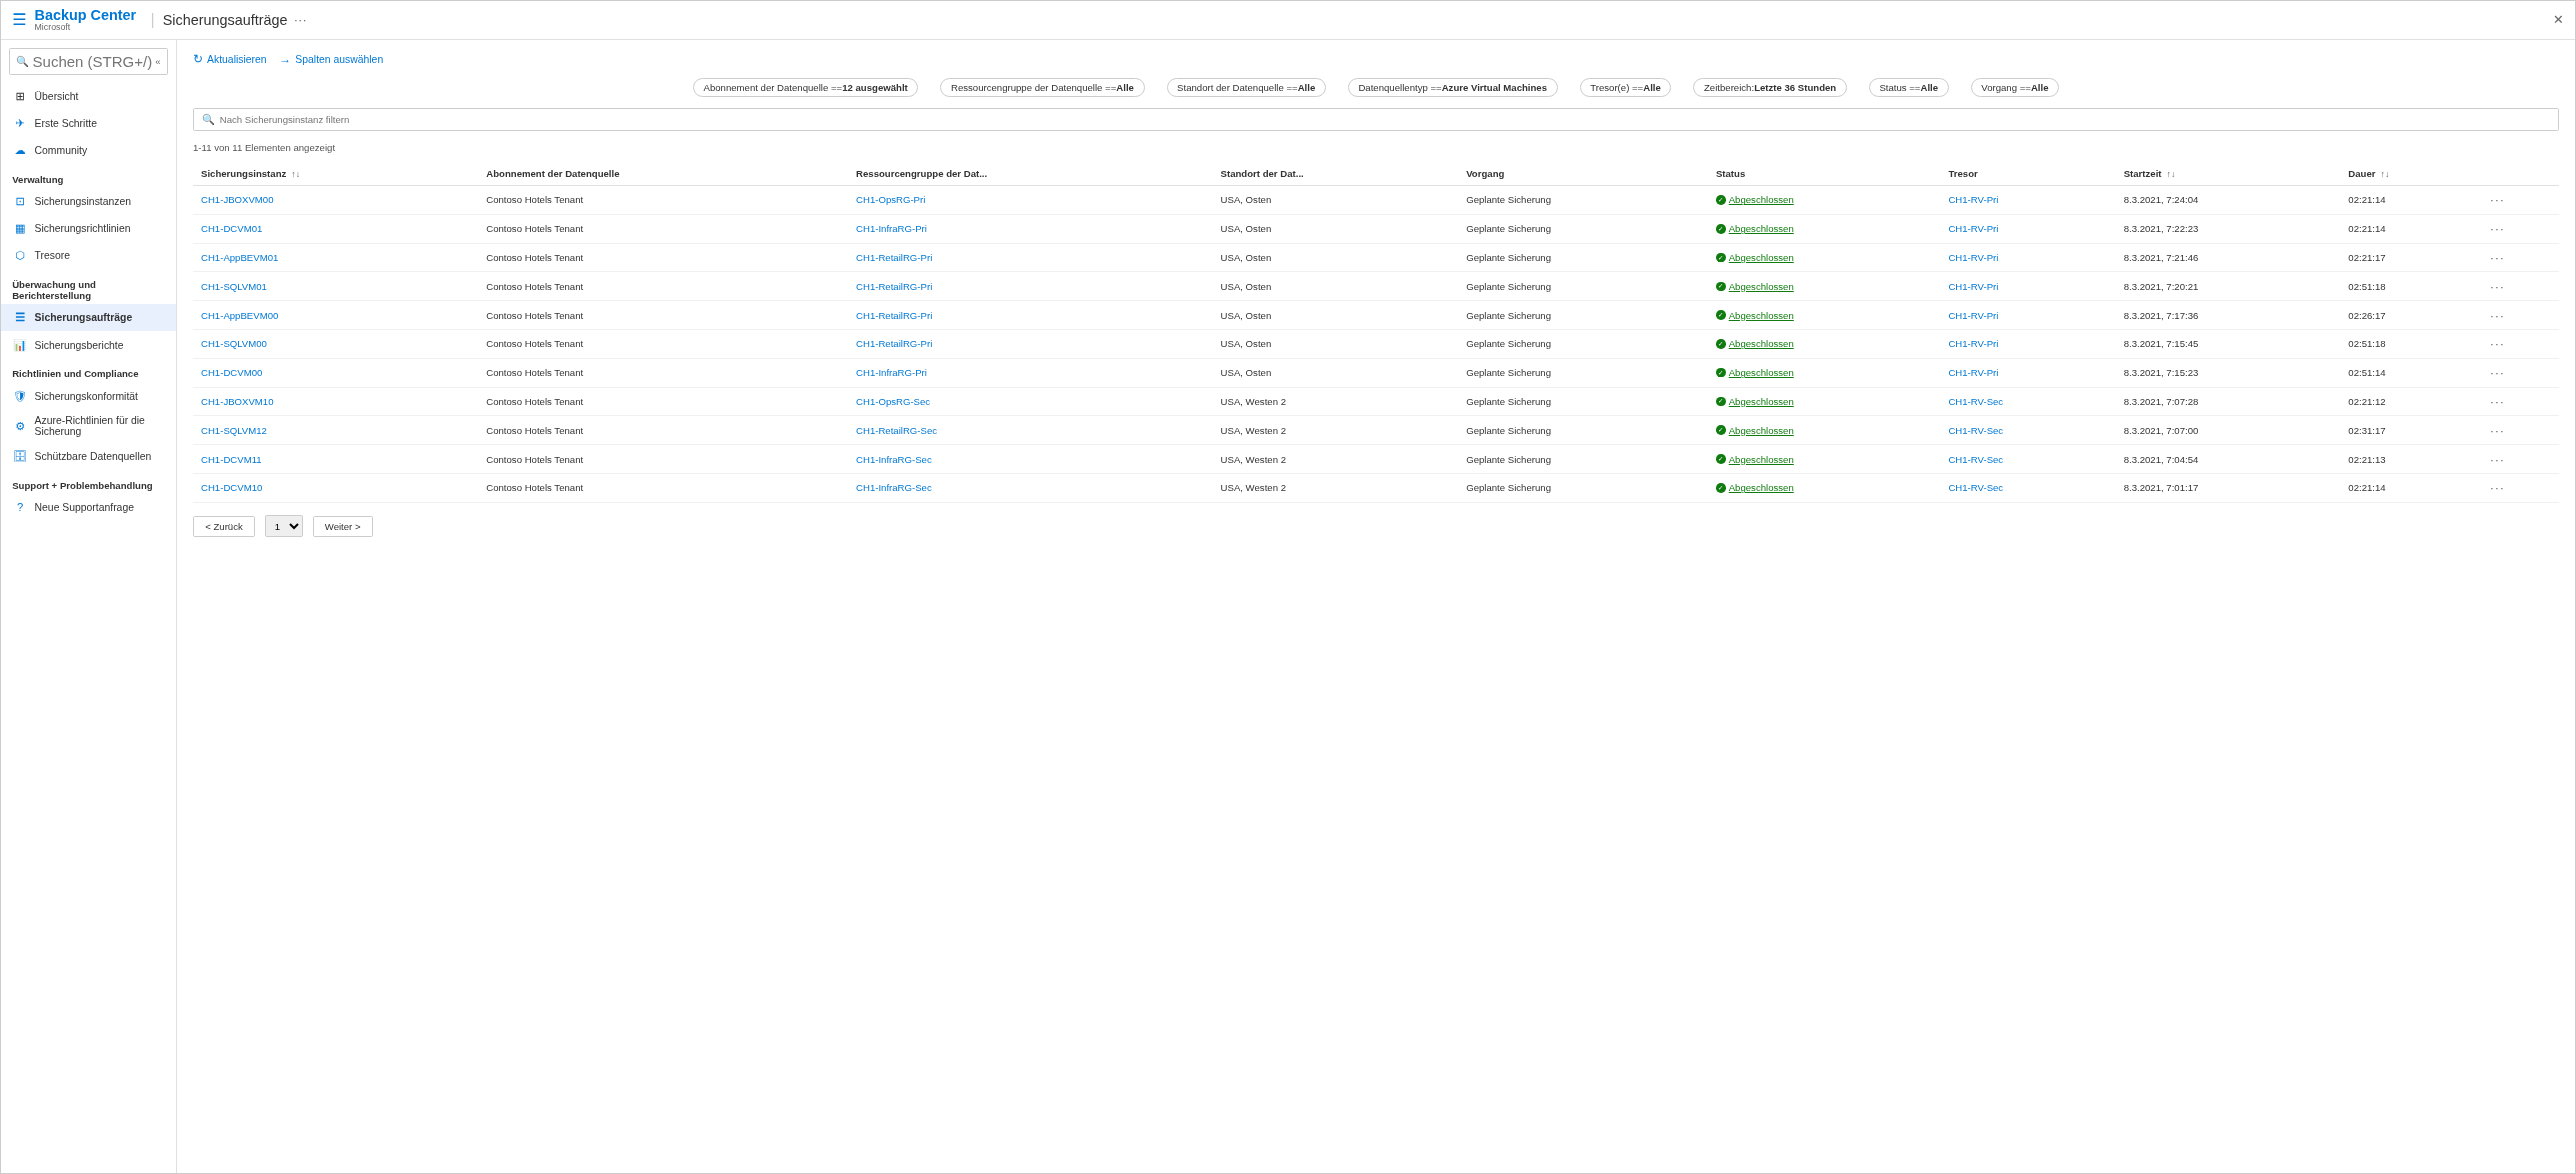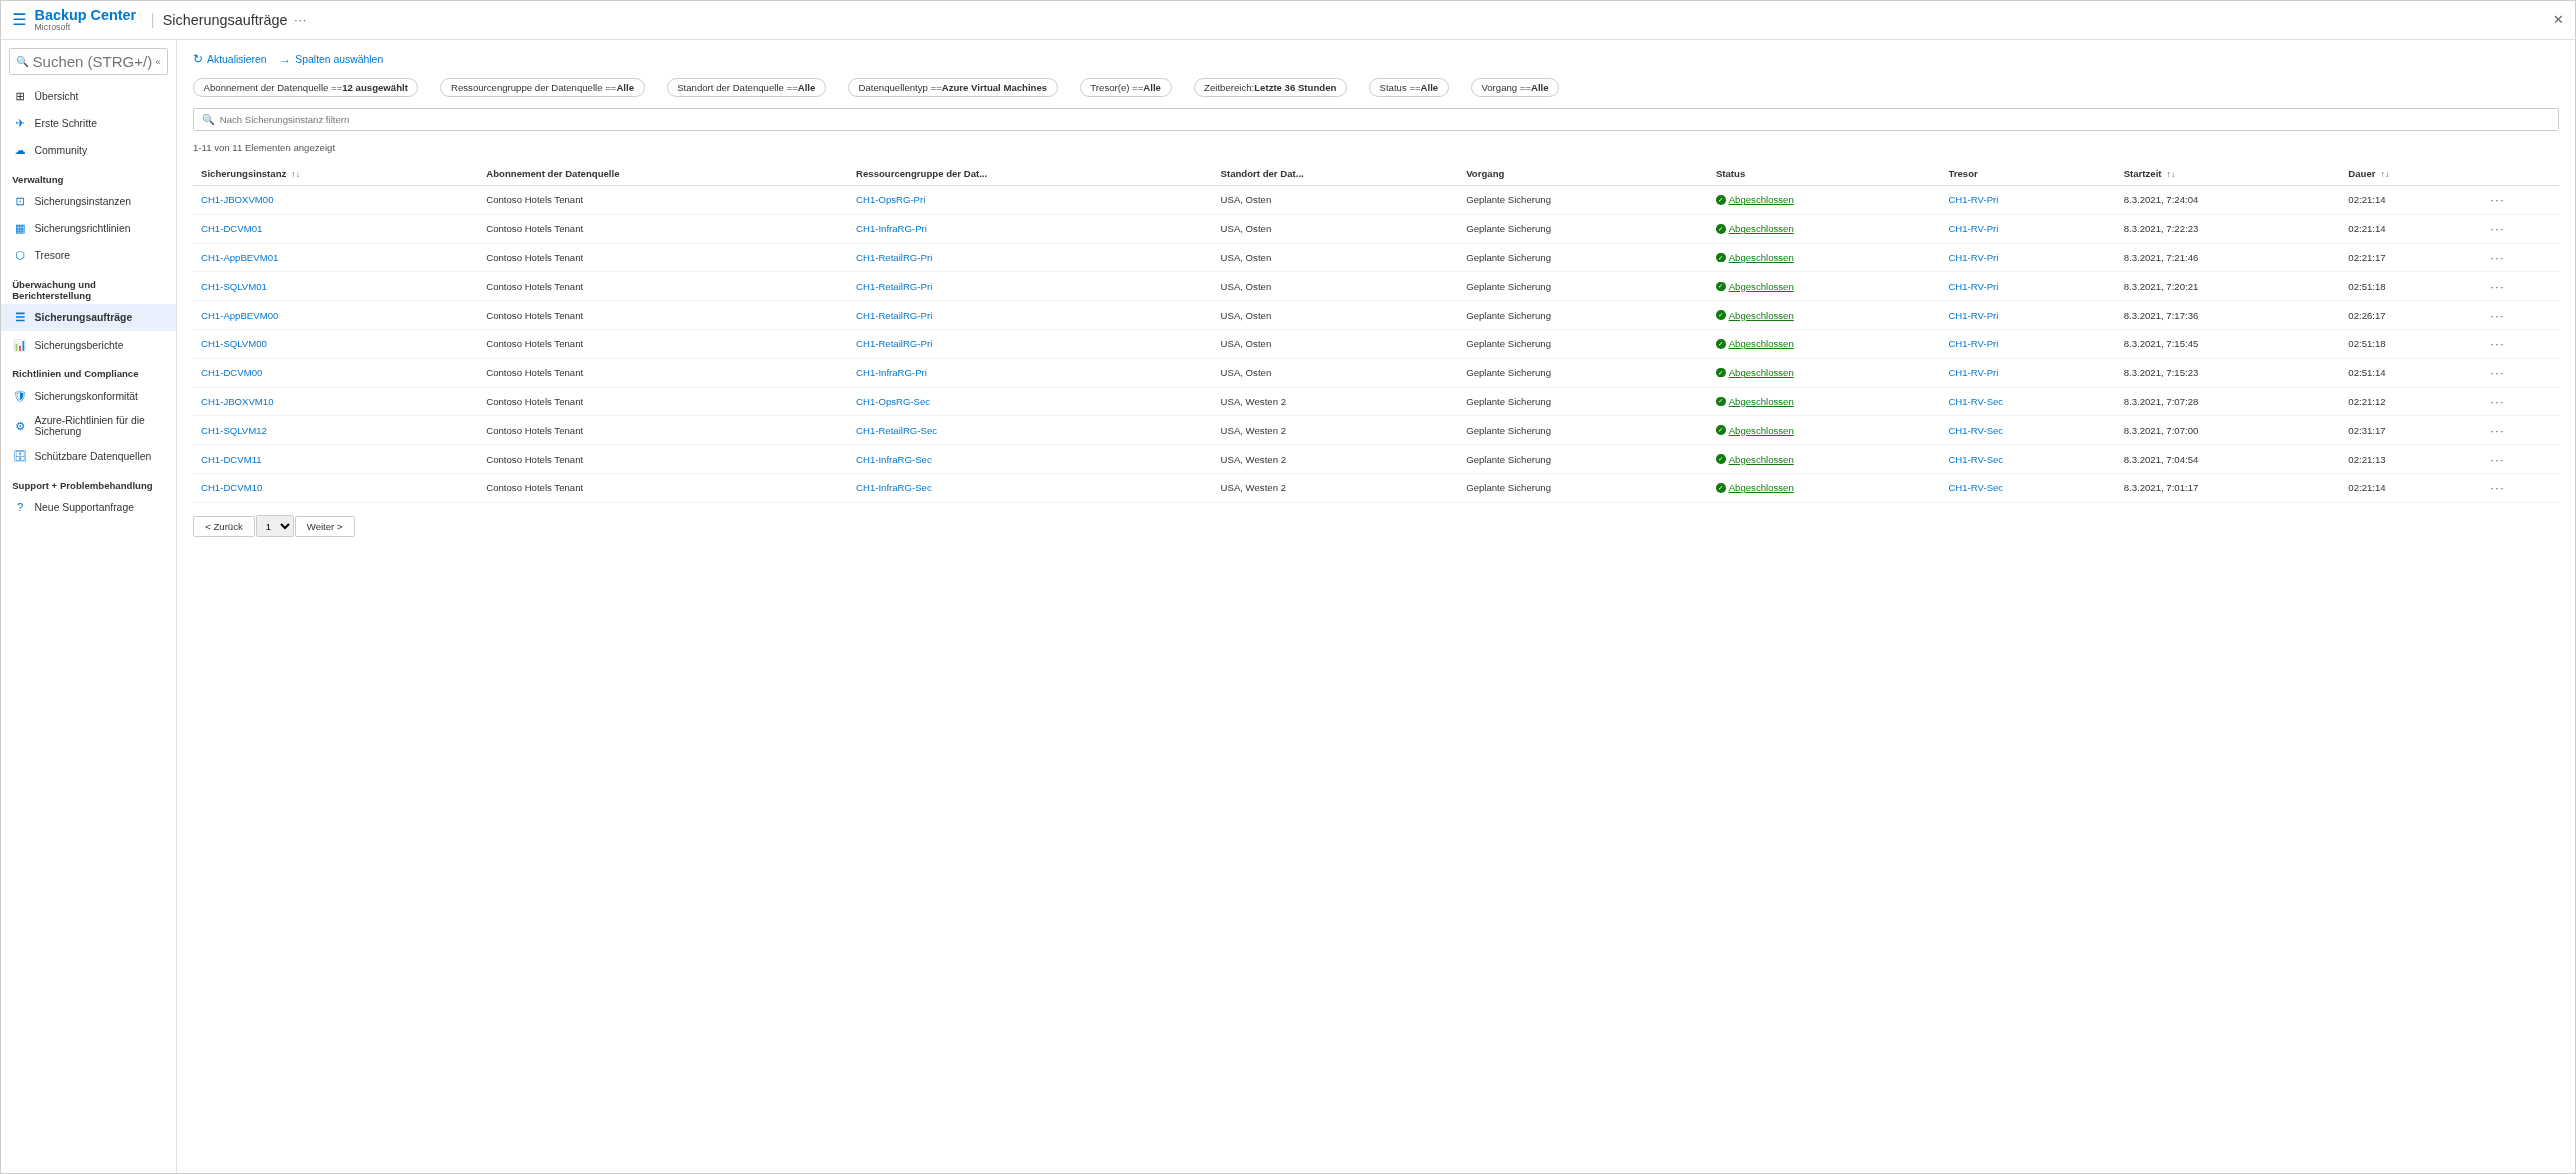--- a/index.html
+++ b/index.html
@@ -33,21 +33,21 @@
     .nav-section-title { font-size: 9.6px; font-weight: 700; color: #333; padding: 9.6px 11.2px 3.2px 11.2px; }
 
     
     .content { flex: 1; overflow-y: auto; padding: 12.8px 16px; background: #fff; }
 
     
     .toolbar { display: flex; align-items: center; margin-bottom: 11.2px; gap: 12.8px; }
     .toolbar-btn { display: flex; align-items: center; background: none; border: none; cursor: pointer; color: #0078d4; font-size: 10.4px; gap: 4px; }
 
     
-    .filters { display: flex; flex-wrap: wrap; gap: 22px; margin-bottom: 11.2px; }
+    .filters { display: flex; flex-wrap: wrap; gap: 22px; margin-bottom: 11.2px; justify-content: center; }
     .filter-tag { display: flex; align-items: center; padding: 3.2px 9.6px; border: 0.8px solid #ccc; border-radius: 12.8px; font-size: 9.6px; background: #fff; cursor: pointer; white-space: nowrap; }
     .filter-tag b { font-weight: 600; }
 
     
     .filter-search { display: flex; align-items: center; border: 0.8px solid #ccc; padding: 4px 8px; border-radius: 1.6px; margin-bottom: 11.2px; min-width: 240px; }
     .filter-search input { border: none; outline: none; font-size: 9.6px; width: 100%; }
     .filter-search-icon { color: #666; margin-right: 4.8px; font-size: 10.4px; }
 
     
     .count-text { font-size: 9.6px; color: #555; margin-bottom: 8px; }
@@ -56,21 +56,21 @@
     .data-table { width: 100%; border-collapse: collapse; font-size: 9.6px; }
     .data-table th { text-align: left; padding: 6.4px 8px; border-bottom: 1.6px solid #e0e0e0; font-weight: 600; color: #333; white-space: nowrap; background: #fff; }
     .data-table td { padding: 6.4px 8px; border-bottom: 0.8px solid #f0f0f0; color: #333; white-space: nowrap; }
     .data-table .link { color: #0078d4; cursor: pointer; }
     .sort-icon { color: #666; font-size: 8.8px; margin-left: 2.4px; cursor: pointer; }
     .status-ok { color: #107c10; display: flex; align-items: center; gap: 3.2px; text-decoration: underline; }
     .status-dot { width: 9.6px; height: 9.6px; border-radius: 50%; background: #107c10; display: inline-flex; align-items: center; justify-content: center; color: #fff; font-size: 6.4px; flex-shrink: 0; }
     .more-btn { background: none; border: none; cursor: pointer; color: #666; font-size: 12.8px; letter-spacing: 0.8px; }
 
     
-    .pagination { display: flex; align-items: center; gap: 1px; margin-top: 12.8px; }
+    .pagination { display: flex; align-items: center; gap: 10px; margin-top: 12.8px; }
     .pagination-btn { padding: 4px 11.2px; border: 0.8px solid #ccc; background: #fff; cursor: pointer; font-size: 9.6px; border-radius: 1.6px; color: #333; }
     .page-select { padding: 3.2px 4.8px; border: 0.8px solid #ccc; border-radius: 1.6px; font-size: 9.6px; cursor: pointer; }
   </style>
 </head>
 <body>
 
 <div class="app-container">
 
   <div class="header">
     <span class="header-icon">☰</span>

